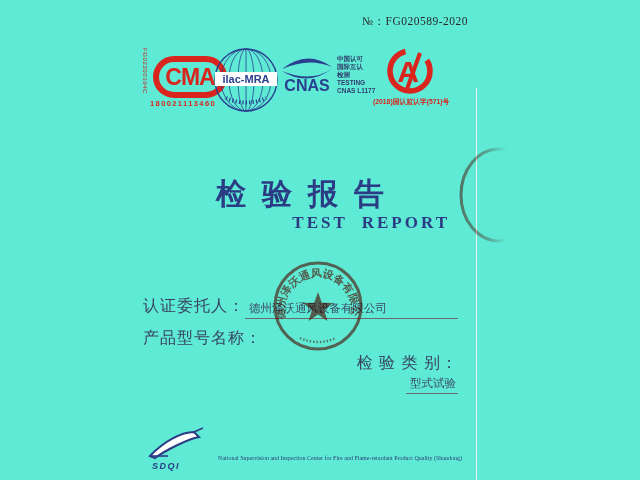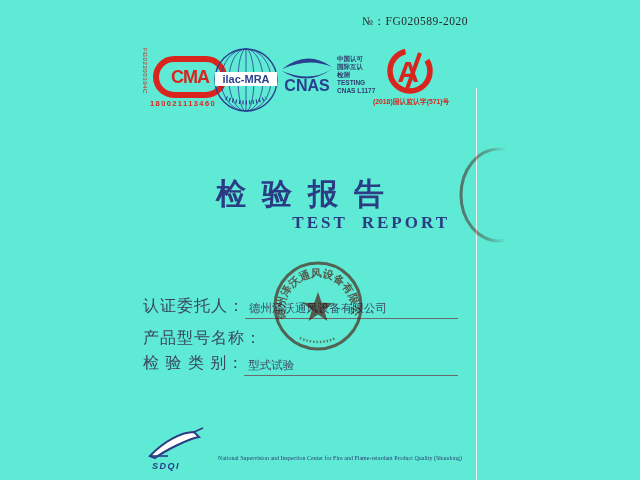--- a/index.html
+++ b/index.html
@@ -9,21 +9,21 @@
 
   
   .doc-no{left:362px;top:14px;font-family:"Liberation Serif",serif;font-size:11.5px;
           color:#2a2a2a;letter-spacing:.5px;}
 
   
   .cma-side-code{left:148px;top:48px;transform:rotate(90deg);transform-origin:left top;
                  font-size:6px;color:#c52a22;letter-spacing:.6px;white-space:nowrap;}
   .cma-box{left:153px;top:56px;width:62px;height:30px;border:6px solid #d9251d;
            border-radius:21px;display:flex;align-items:center;justify-content:center;}
-  .cma-box span{font-size:18px;font-weight:900;color:#d9251d;letter-spacing:-1px;line-height:1;}
+  .cma-box span{font-size:23px;font-weight:900;color:#d9251d;letter-spacing:-1px;line-height:1;}
   .cma-number{left:150px;top:99px;width:84px;text-align:left;font-size:7.5px;
               color:#d9251d;letter-spacing:1.4px;font-weight:700;}
   .ilac-svg{left:213px;top:47px;}
   .cnas-svg{left:279px;top:54px;}
   .cnas-text{left:337px;top:55px;font-size:6.5px;line-height:8px;color:#31406f;font-weight:700;}
   .cal-svg{left:378px;top:45px;}
   .cal-caption{left:373px;top:97px;font-size:6.8px;color:#d9251d;font-weight:700;}
 
   
   .title-zh{left:150px;top:174px;width:300px;text-align:center;font-size:30px;font-weight:700;
@@ -32,21 +32,21 @@
             font-size:17px;font-weight:700;color:#2b3c85;letter-spacing:3px;word-spacing:7px;}
 
   
   .form-row{left:143px;width:315px;display:flex;align-items:flex-end;}
   .form-row .lbl{flex:none;font-size:16px;color:#39455f;letter-spacing:1px;white-space:pre;
                  padding-bottom:2px;}
   .form-row .val{flex:1;font-size:11.5px;color:#3c4a66;border-bottom:1px solid #6a6a6a;
                  padding:0 2px 2px 4px;white-space:nowrap;overflow:hidden;}
   .row1{top:296px;}
   .row2{top:328px;gap:28px;}
-  .row3{top:353px;}
+  .row3{top:353px;flex-direction:column;}
 
   
   .stamp-main{left:262px;top:250px;mix-blend-mode:multiply;opacity:.9;}
   .stamp-partial{left:442px;top:144px;mix-blend-mode:multiply;}
 
   
   .footer-logo{left:144px;top:427px;}
   .footer-zh{left:207px;top:432px;font-size:12.5px;font-weight:700;color:#2b3c85;
              letter-spacing:0px;white-space:nowrap;}
   .footer-en{left:190px;top:455px;width:300px;text-align:center;font-family:"Liberation Serif",serif;

